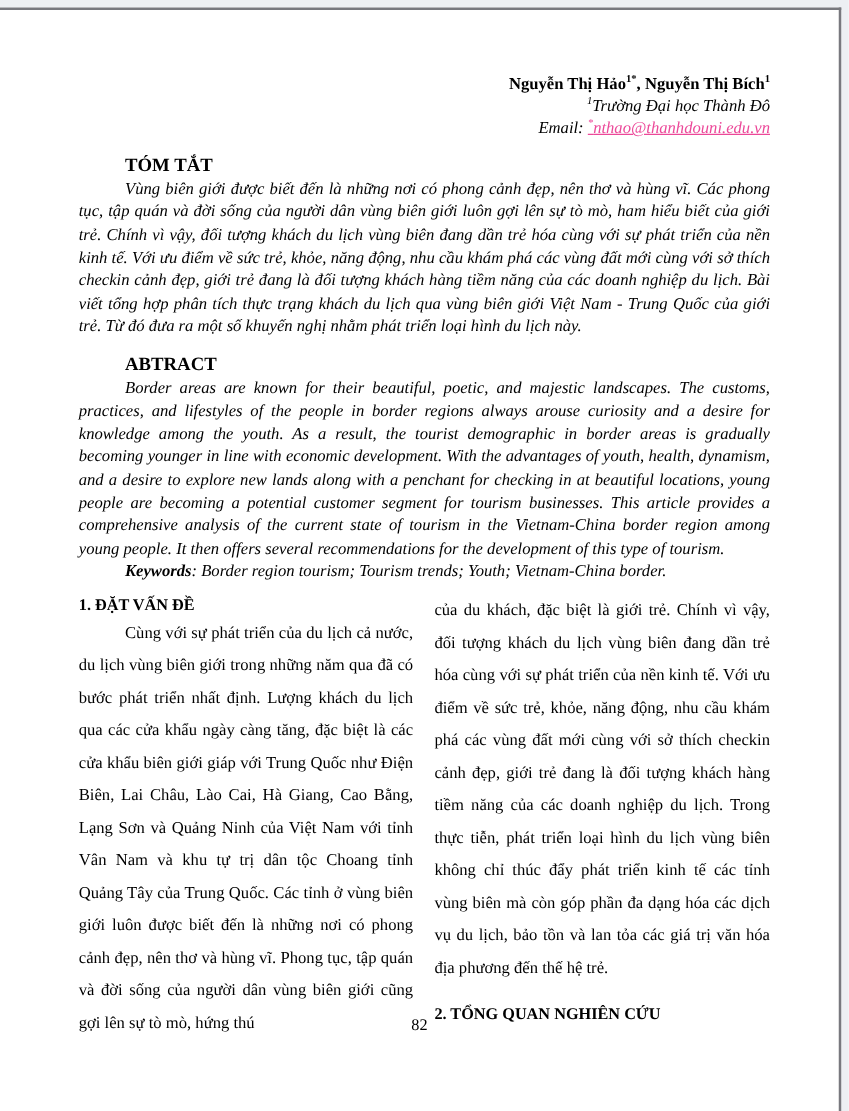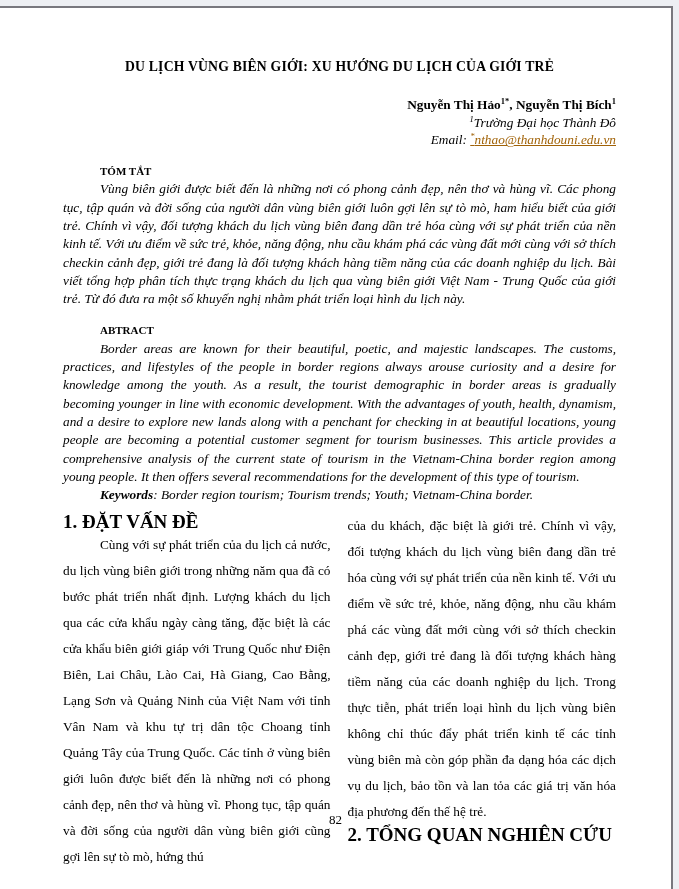--- a/index.html
+++ b/index.html
@@ -29,27 +29,27 @@
     text-align:center;
     font-weight:bold;
     font-size:13.7px;
     margin:0 0 20px 0;
     letter-spacing:.2px;
   }
   .byline{ text-align:right; line-height:17.6px; }
   .authors{ font-weight:bold; }
   .affiliation, .email-line{ font-style:italic; }
   .email-link{
-    color:#a16207; text-decoration:underline; font-style:italic; cursor:pointer;
+    color:#ec4899; text-decoration:underline; font-style:italic; cursor:pointer;
   }
   .block-heading{
     font-weight:bold;
     text-indent:37px;
     margin:13px 0 0 0;
-    font-size:11px;
+    font-size:15px;
   }
   .abstract{
     margin:0;
     text-align:justify;
     text-indent:37px;
     font-style:italic;
   }
   .keywords-para{
     margin:0;
     text-align:justify;
@@ -59,45 +59,44 @@
   .kw-en{ font-style:italic; }
   .columns{
     display:flex;
     gap:17px;
     margin-top:9px;
   }
   .col{ width:268px; }
   .col-right{ width:269px; }
   .section-heading{
     font-weight:bold;
-    font-size:19px;
+    font-size:13px;
     margin:0;
     line-height:18.3px;
   }
   .col p{
     margin:0;
     text-align:justify;
     line-height:26px;
   }
   .col p.indent{ text-indent:37px; }
-  .col .section-heading.follow{ margin-top:1px; }
+  .col .section-heading.follow{ margin-top:15px; }
   .page-number{
     position:absolute;
     top:804px;left:0;width:100%;
     text-align:center;
     font-size:13px;
   }
 </style>
 </head>
 <body>
 
 <div class="page">
   <div class="content">
 
-    <h1 class="paper-title">DU LỊCH VÙNG BIÊN GIỚI: XU HƯỚNG DU LỊCH CỦA GIỚI TRẺ</h1>
 
     <div class="byline">
       <div class="authors"><span>Nguyễn Thị Hảo</span><sup>1*</sup><span>, </span><span>Nguyễn Thị Bích</span><sup>1</sup></div>
       <div class="affiliation"><sup>1</sup><span>Trường Đại học Thành Đô</span></div>
       <div class="email-line"><span>Email: </span><a class="email-link"><sup>*</sup><span>nthao@thanhdouni.edu.vn</span></a></div>
     </div>
 
     <h2 class="block-heading">TÓM TẮT</h2>
     <p class="abstract">Vùng biên giới được biết đến là những nơi có phong cảnh đẹp, nên thơ và hùng vĩ. Các phong tục, tập quán và đời sống của người dân vùng biên giới luôn gợi lên sự tò mò, ham hiểu biết của giới trẻ. Chính vì vậy, đối tượng khách du lịch vùng biên đang dần trẻ hóa cùng với sự phát triển của nền kinh tế. Với ưu điểm về sức trẻ, khỏe, năng động, nhu cầu khám phá các vùng đất mới cùng với sở thích checkin cảnh đẹp, giới trẻ đang là đối tượng khách hàng tiềm năng của các doanh nghiệp du lịch. Bài viết tổng hợp phân tích thực trạng khách du lịch qua vùng biên giới Việt Nam - Trung Quốc của giới trẻ. Từ đó đưa ra một số khuyến nghị nhằm phát triển loại hình du lịch này.</p>
 

